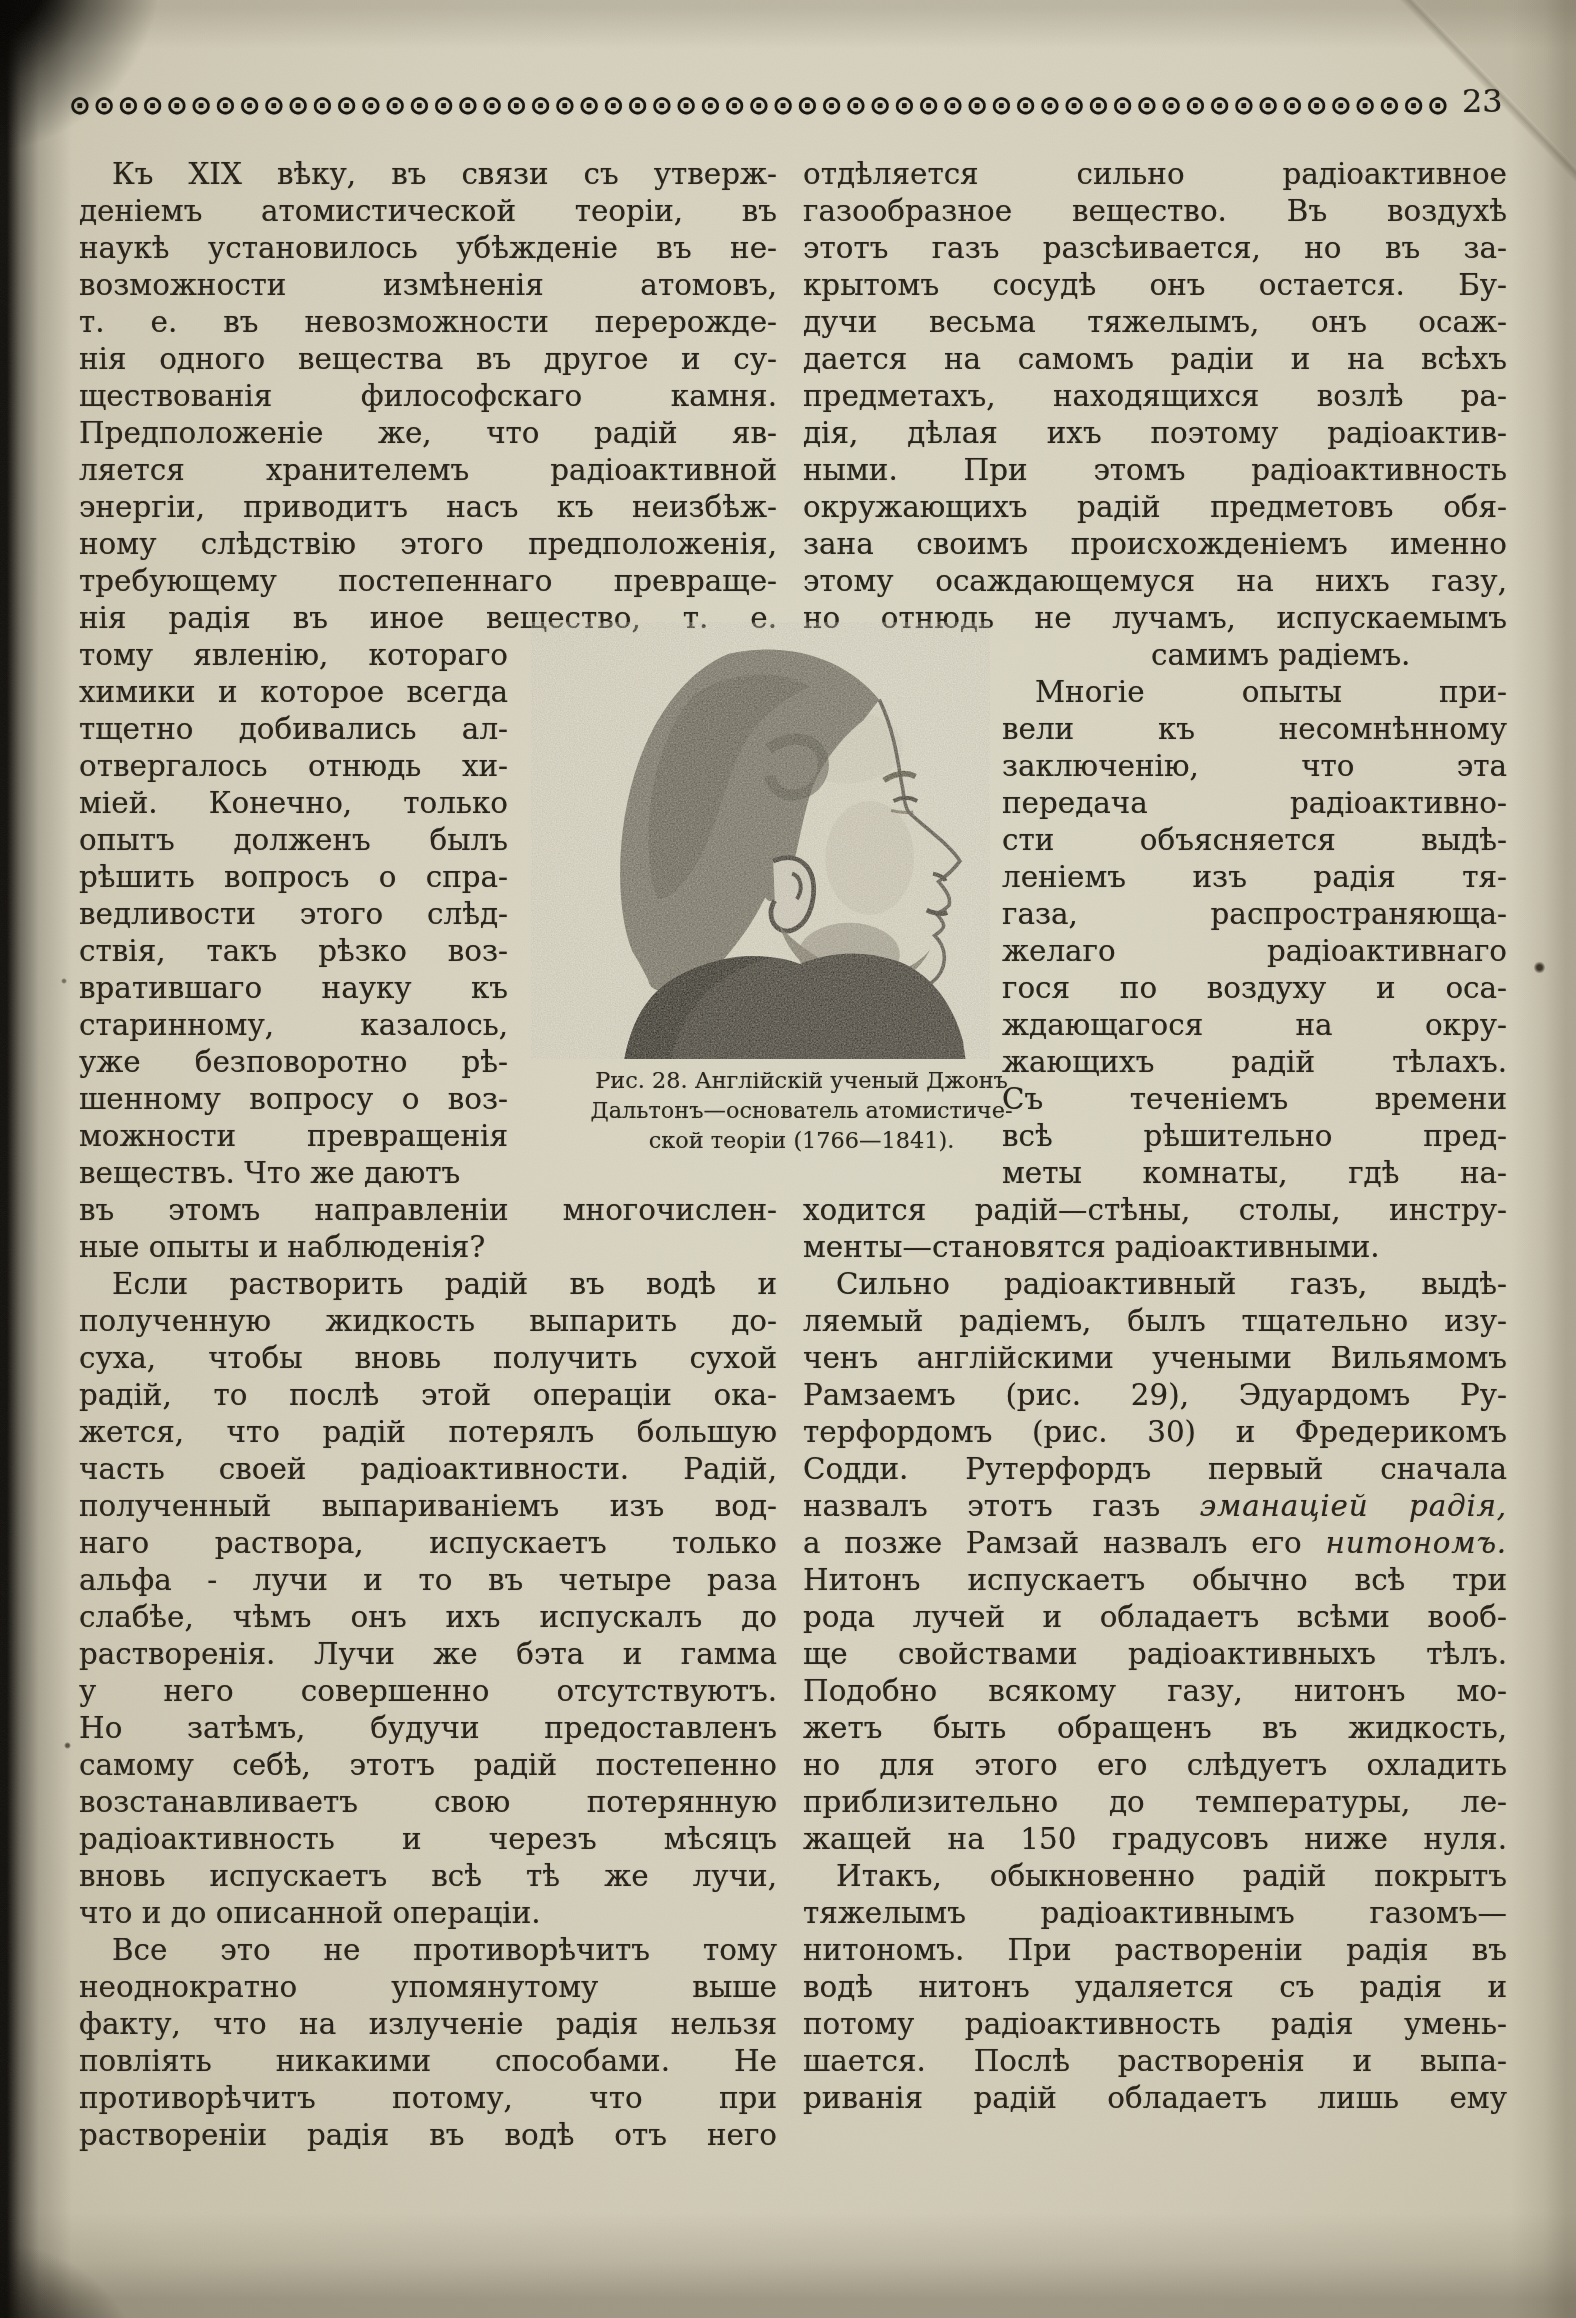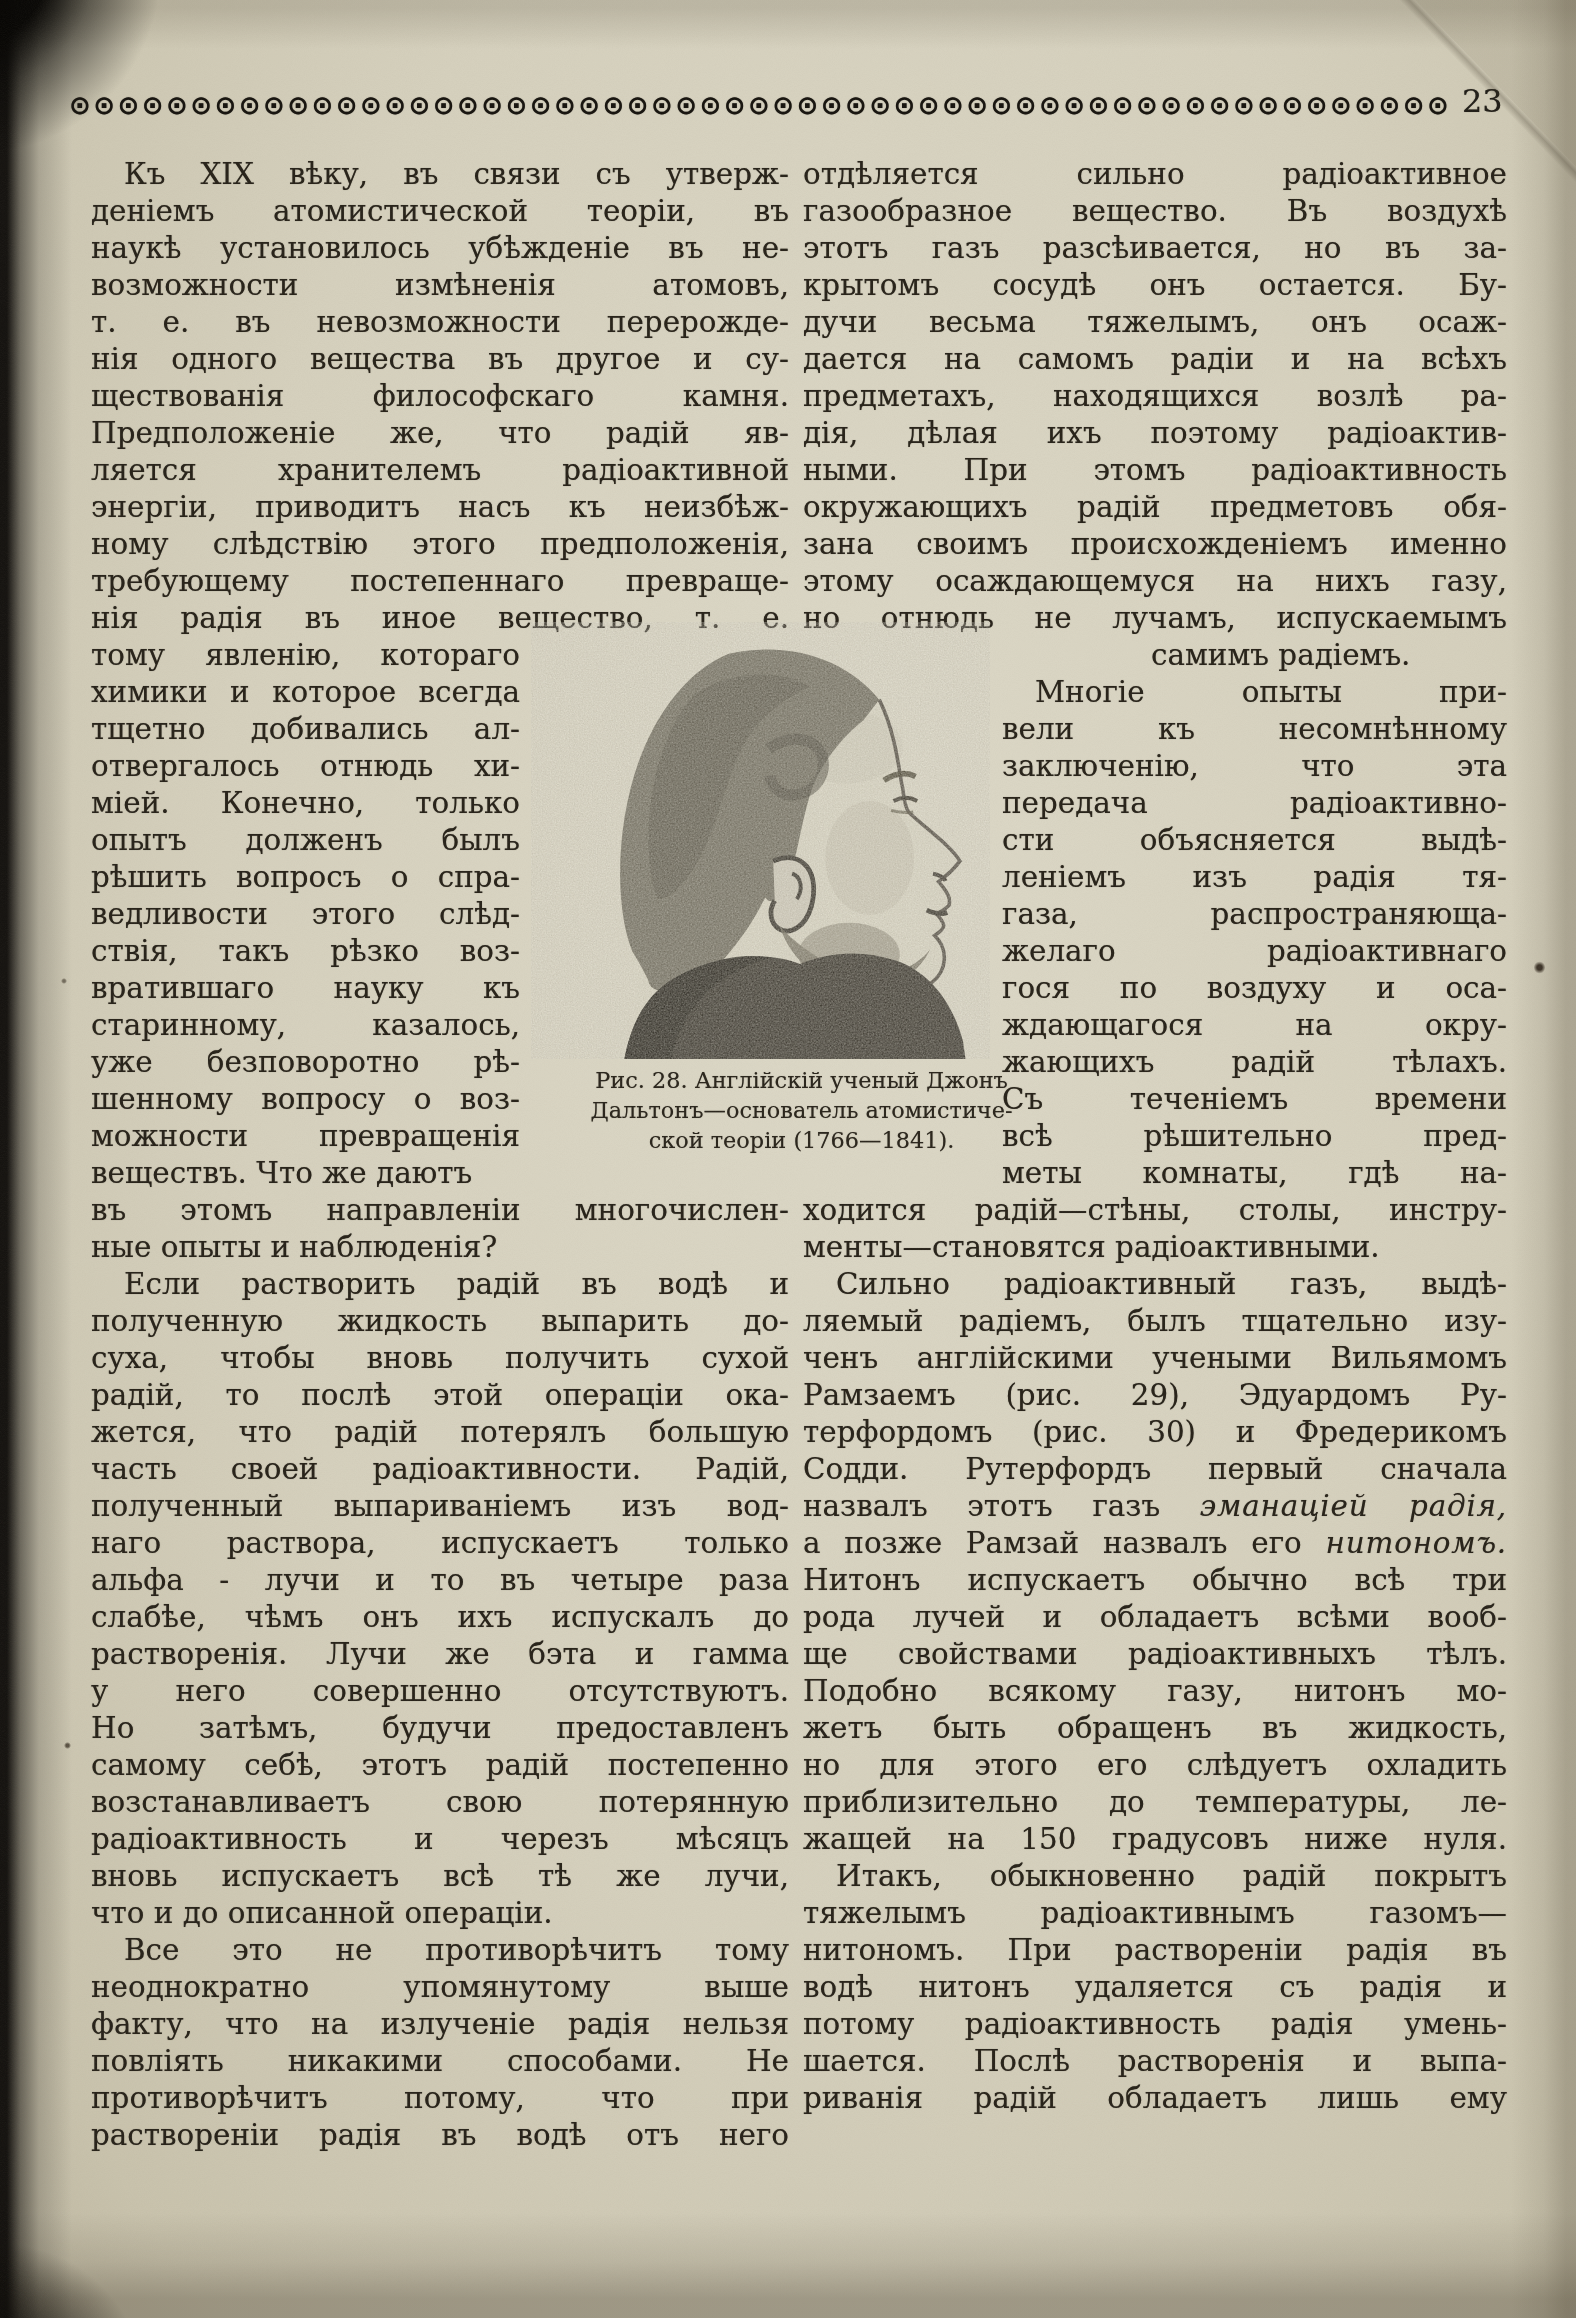--- a/index.html
+++ b/index.html
@@ -24,21 +24,21 @@
   .page-number{
     position:absolute;left:1462px;top:82px;
     font-family:"DejaVu Serif",serif;font-size:32px;color:#211e18;
     text-shadow:0 0 0.8px rgba(30,27,20,0.55);
   }
   .col{
     position:absolute;top:156px;
     font-family:"DejaVu Serif",serif;font-size:29.4px;line-height:37px;
     color:#28231a;text-shadow:0 0 0.9px rgba(36,32,24,0.5);
   }
-  #colL{left:91px;width:698px;}
+  #colL{left:79px;width:698px;}
   #colR{left:803px;width:704px;}
   .tline{height:37px;text-align:justify;}
   .tline:not(.endline)::after{content:"";display:inline-block;width:100%;height:0;vertical-align:top;}
   .endline{text-align:left;}
   .ind{text-indent:33px;}
   .nar-left{width:429px;}
   .nar-right{width:505px;margin-left:199px;}
   span.i{font-style:italic;letter-spacing:0.8px;}
   .figure-wrap{position:absolute;left:531px;top:622px;width:459px;height:437px;}
   .caption{

